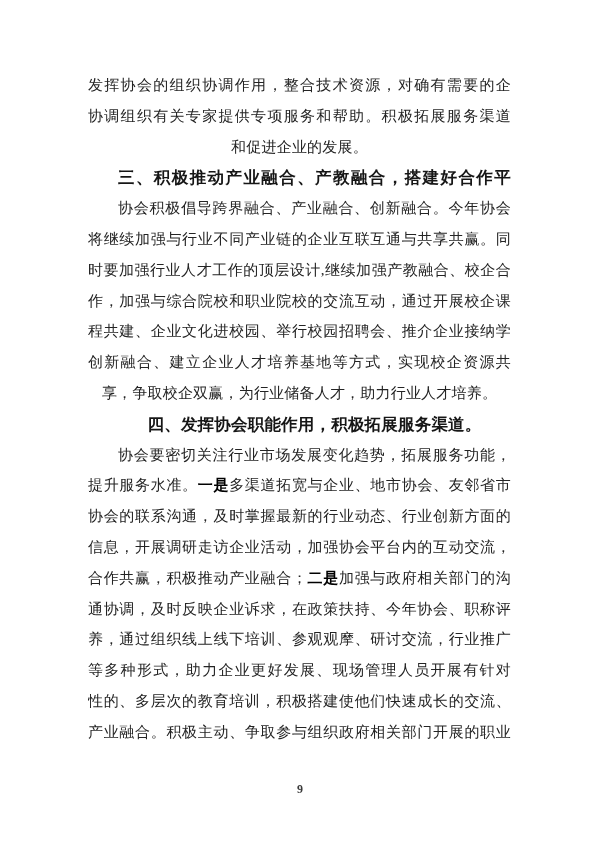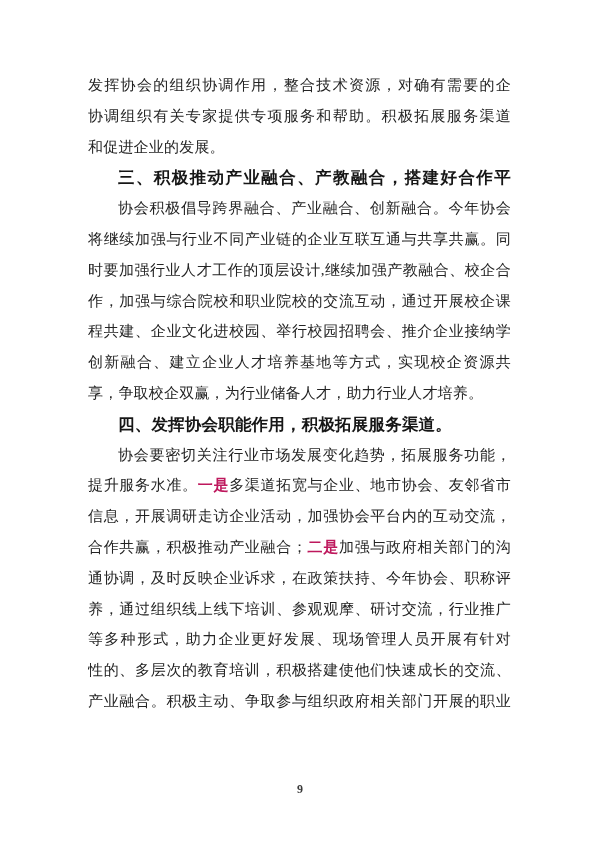--- a/index.html
+++ b/index.html
@@ -20,40 +20,40 @@
     position: absolute;
     left: 88px;
     top: 70px;
     width: 423px;
   }
   .line {
     height: 30.8px;
     line-height: 30.8px;
     font-size: 15px;
     overflow: hidden;
-    text-align: left;
+    text-align: center;
     letter-spacing: 0.2px;
   }
   .line.justify {
     text-align: justify;
     text-align-last: justify;
   }
   .line.indent {
     text-indent: 30px;
   }
   .line.heading {
     font-family: "Liberation Sans", "DejaVu Sans", sans-serif;
     font-weight: 700;
     font-size: 16.5px;
     color: #161616;
   }
   .seg-bold {
     font-weight: 700;
     font-family: "Liberation Sans", "DejaVu Sans", sans-serif;
-    color: #be185d;
+    color: #000000;
   }
   .page-number {
     position: absolute;
     left: 0;
     right: 0;
     top: 782px;
     text-align: center;
     font-size: 12px;
     font-weight: 700;
     color: #3a3a3a;
@@ -72,20 +72,21 @@
       <div class="line justify indent"><span>协会积极倡导跨界融合、产业融合、创新融合。今年协会</span></div>
       <div class="line justify"><span>将继续加强与行业不同产业链的企业互联互通与共享共赢。同</span></div>
       <div class="line justify"><span>时要加强行业人才工作的顶层设计,继续加强产教融合、校企合</span></div>
       <div class="line justify"><span>作，加强与综合院校和职业院校的交流互动，通过开展校企课</span></div>
       <div class="line justify"><span>程共建、企业文化进校园、举行校园招聘会、推介企业接纳学</span></div>
       <div class="line justify"><span>创新融合、建立企业人才培养基地等方式，实现校企资源共</span></div>
       <div class="line"><span>享，争取校企双赢，为行业储备人才，助力行业人才培养。</span></div>
       <div class="line heading indent"><span>四、发挥协会职能作用，积极拓展服务渠道。</span></div>
       <div class="line justify indent"><span>协会要密切关注行业市场发展变化趋势，拓展服务功能，</span></div>
       <div class="line justify"><span>提升服务水准。</span><span class="seg-bold">一是</span><span>多渠道拓宽与企业、地市协会、友邻省市</span></div>
+      <div class="line justify"><span>协会的联系沟通，及时掌握最新的行业动态、行业创新方面的</span></div>
       <div class="line justify"><span>信息，开展调研走访企业活动，加强协会平台内的互动交流，</span></div>
       <div class="line justify"><span>合作共赢，积极推动产业融合；</span><span class="seg-bold">二是</span><span>加强与政府相关部门的沟</span></div>
       <div class="line justify"><span>通协调，及时反映企业诉求，在政策扶持、今年协会、职称评</span></div>
       <div class="line justify"><span>养，通过组织线上线下培训、参观观摩、研讨交流，行业推广</span></div>
       <div class="line justify"><span>等多种形式，助力企业更好发展、现场管理人员开展有针对</span></div>
       <div class="line justify"><span>性的、多层次的教育培训，积极搭建使他们快速成长的交流、</span></div>
       <div class="line justify"><span>产业融合。积极主动、争取参与组织政府相关部门开展的职业</span></div>
     </div>
   <div class="page-number">9</div>
 </div>

